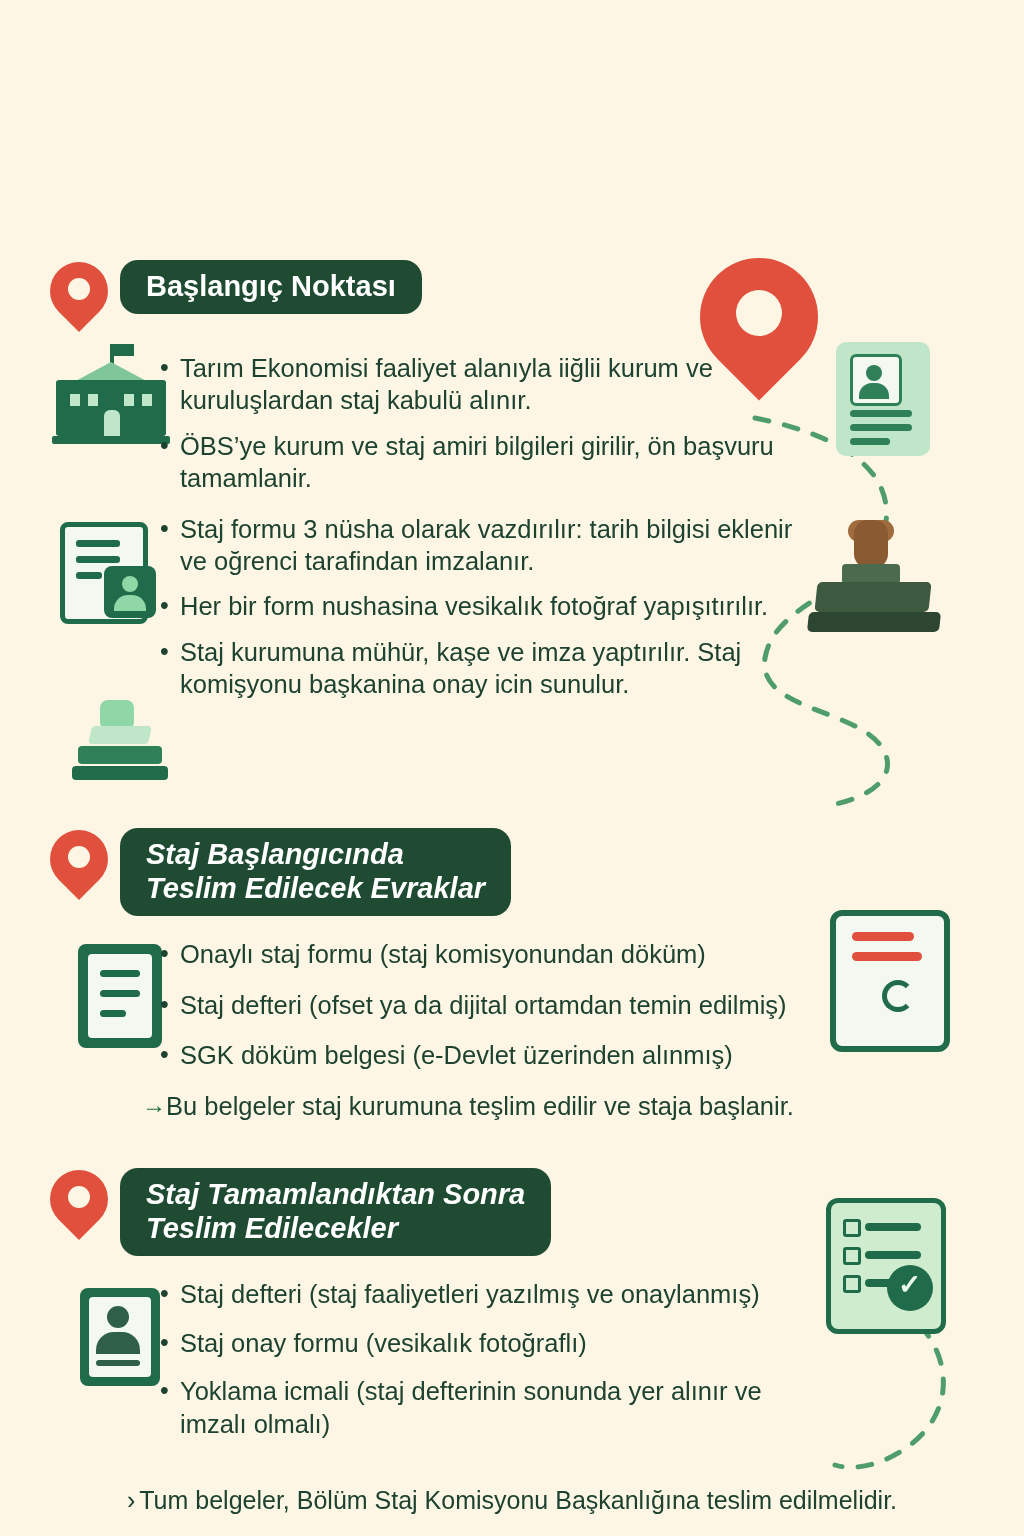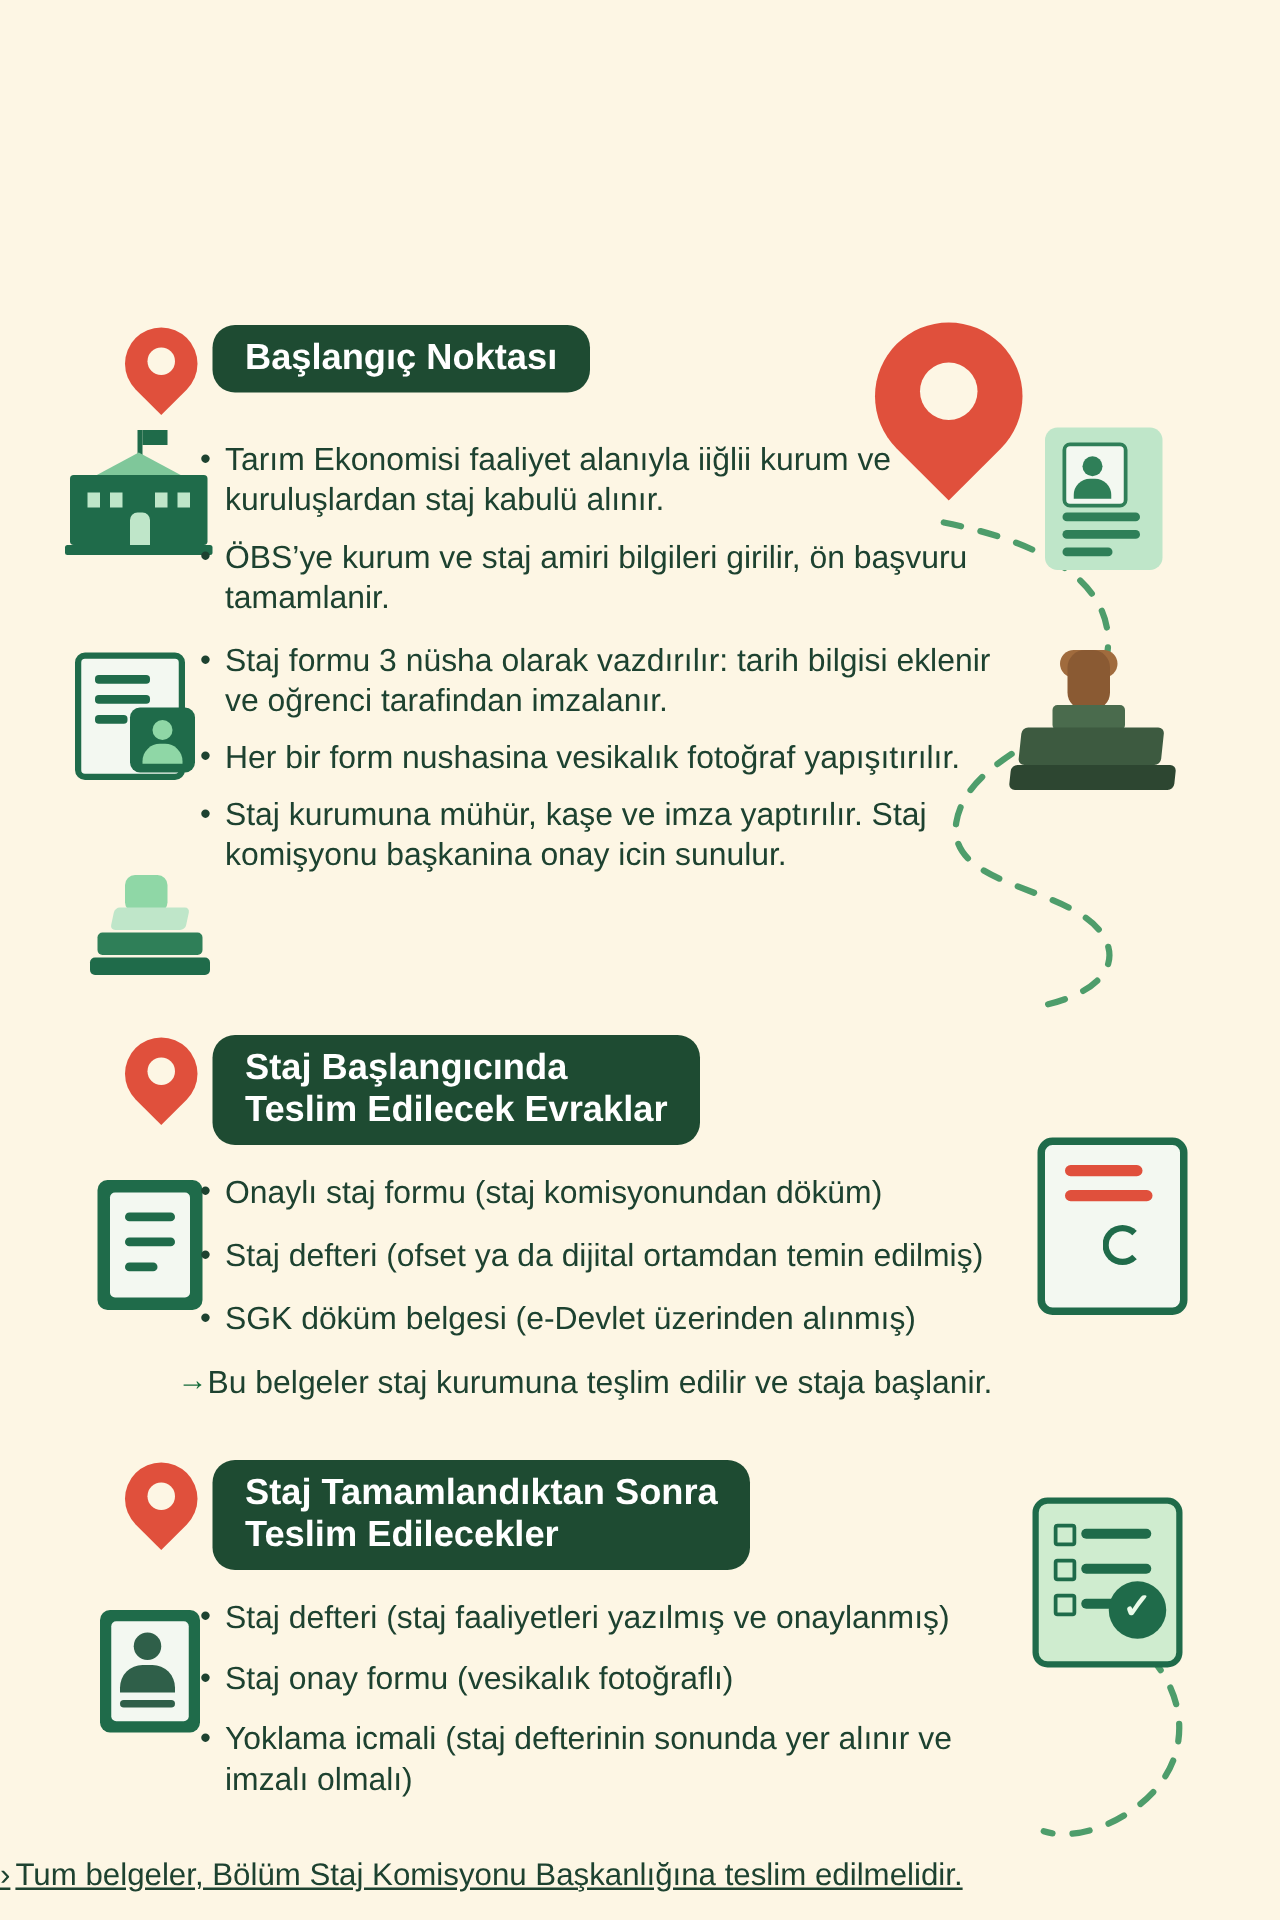--- a/index.html
+++ b/index.html
@@ -38,21 +38,21 @@
   
   .section {
     position: absolute;
     left: 0;
     width: 1024px;
   }
   .hdr-row {
     position: relative;
     display: flex;
     align-items: flex-start;
-    padding-left: 100px;
+    padding-left: 50px;
   }
   .pin {
     position: relative;
     width: 58px;
     height: 76px;
     flex: 0 0 58px;
     margin-top: 2px;
   }
   .pin .bulb {
     position: absolute;
@@ -76,21 +76,21 @@
     color: #ffffff;
     border-radius: 18px;
     padding: 9px 26px 11px 26px;
     font-size: 29px;
     font-weight: bold;
     line-height: 1.18;
     margin-left: 12px;
     display: inline-block;
     max-width: 560px;
   }
-  .hdr-pill .l2 { display: block; }
+  .hdr-pill .l2 { display: block; font-style: italic; }
 
   
   .bullets {
     margin-top: 14px;
     padding-left: 160px;
   }
   .bullet {
     display: flex;
     font-size: 25.5px;
     line-height: 1.27;
@@ -104,24 +104,23 @@
     line-height: 1.25;
     color: #1d4230;
   }
   .bullet .txt { flex: 1; }
   .bullet.arrow .dot { color: #146b3a; font-size: 24px; font-weight: bold;}
 
   .footnote {
     position: absolute;
     left: 0;
     width: 1024px;
-    text-align: left;
+    text-align: center;
     font-size: 25px;
     color: #1d4230;
-    text-decoration: underline;
   }
   .footnote .chev { color: #1d4230; margin-right: 4px; }
 
   
   .ico { position: absolute; }
 
   
   .school { left: 56px; top: 352px; width: 110px; height: 90px; }
   .school .base { position:absolute; left:0; top:28px; width:110px; height:56px; background:#1f6b4a; border-radius:3px;}
   .school .roof { position:absolute; left:14px; top:10px; width:0; height:0; border-left:41px solid transparent; border-right:41px solid transparent; border-bottom:22px solid #7fc79a;}

